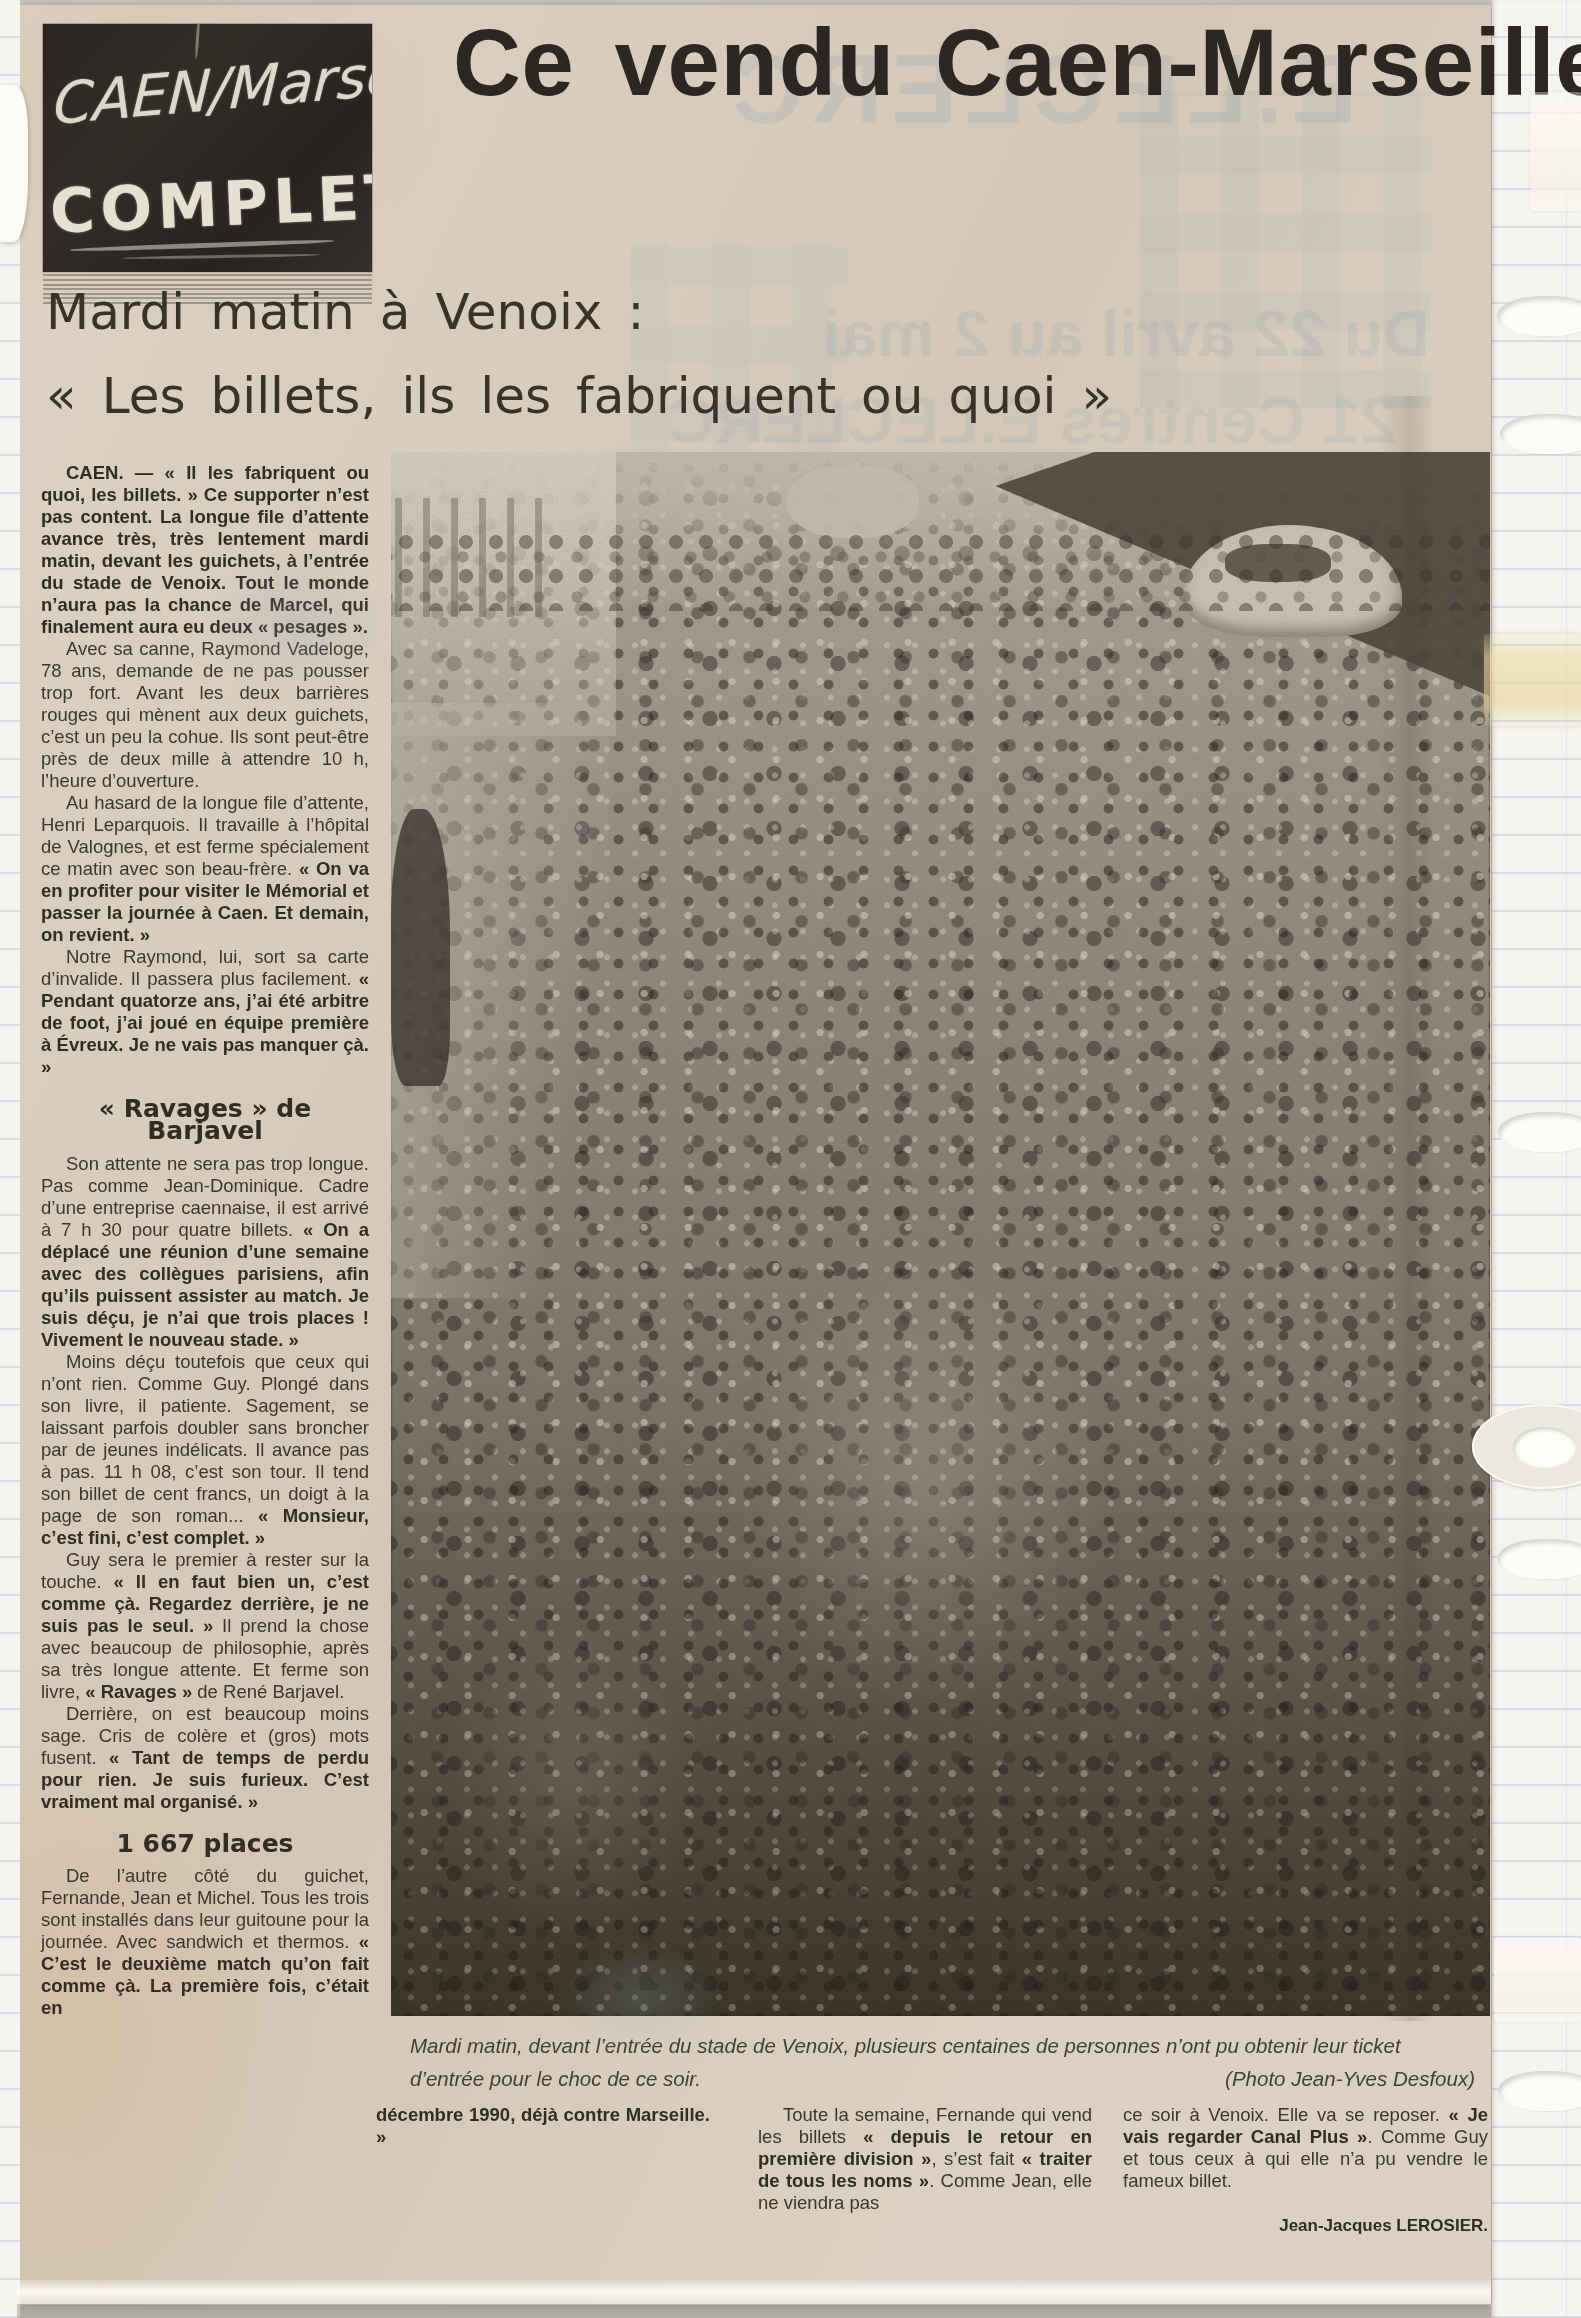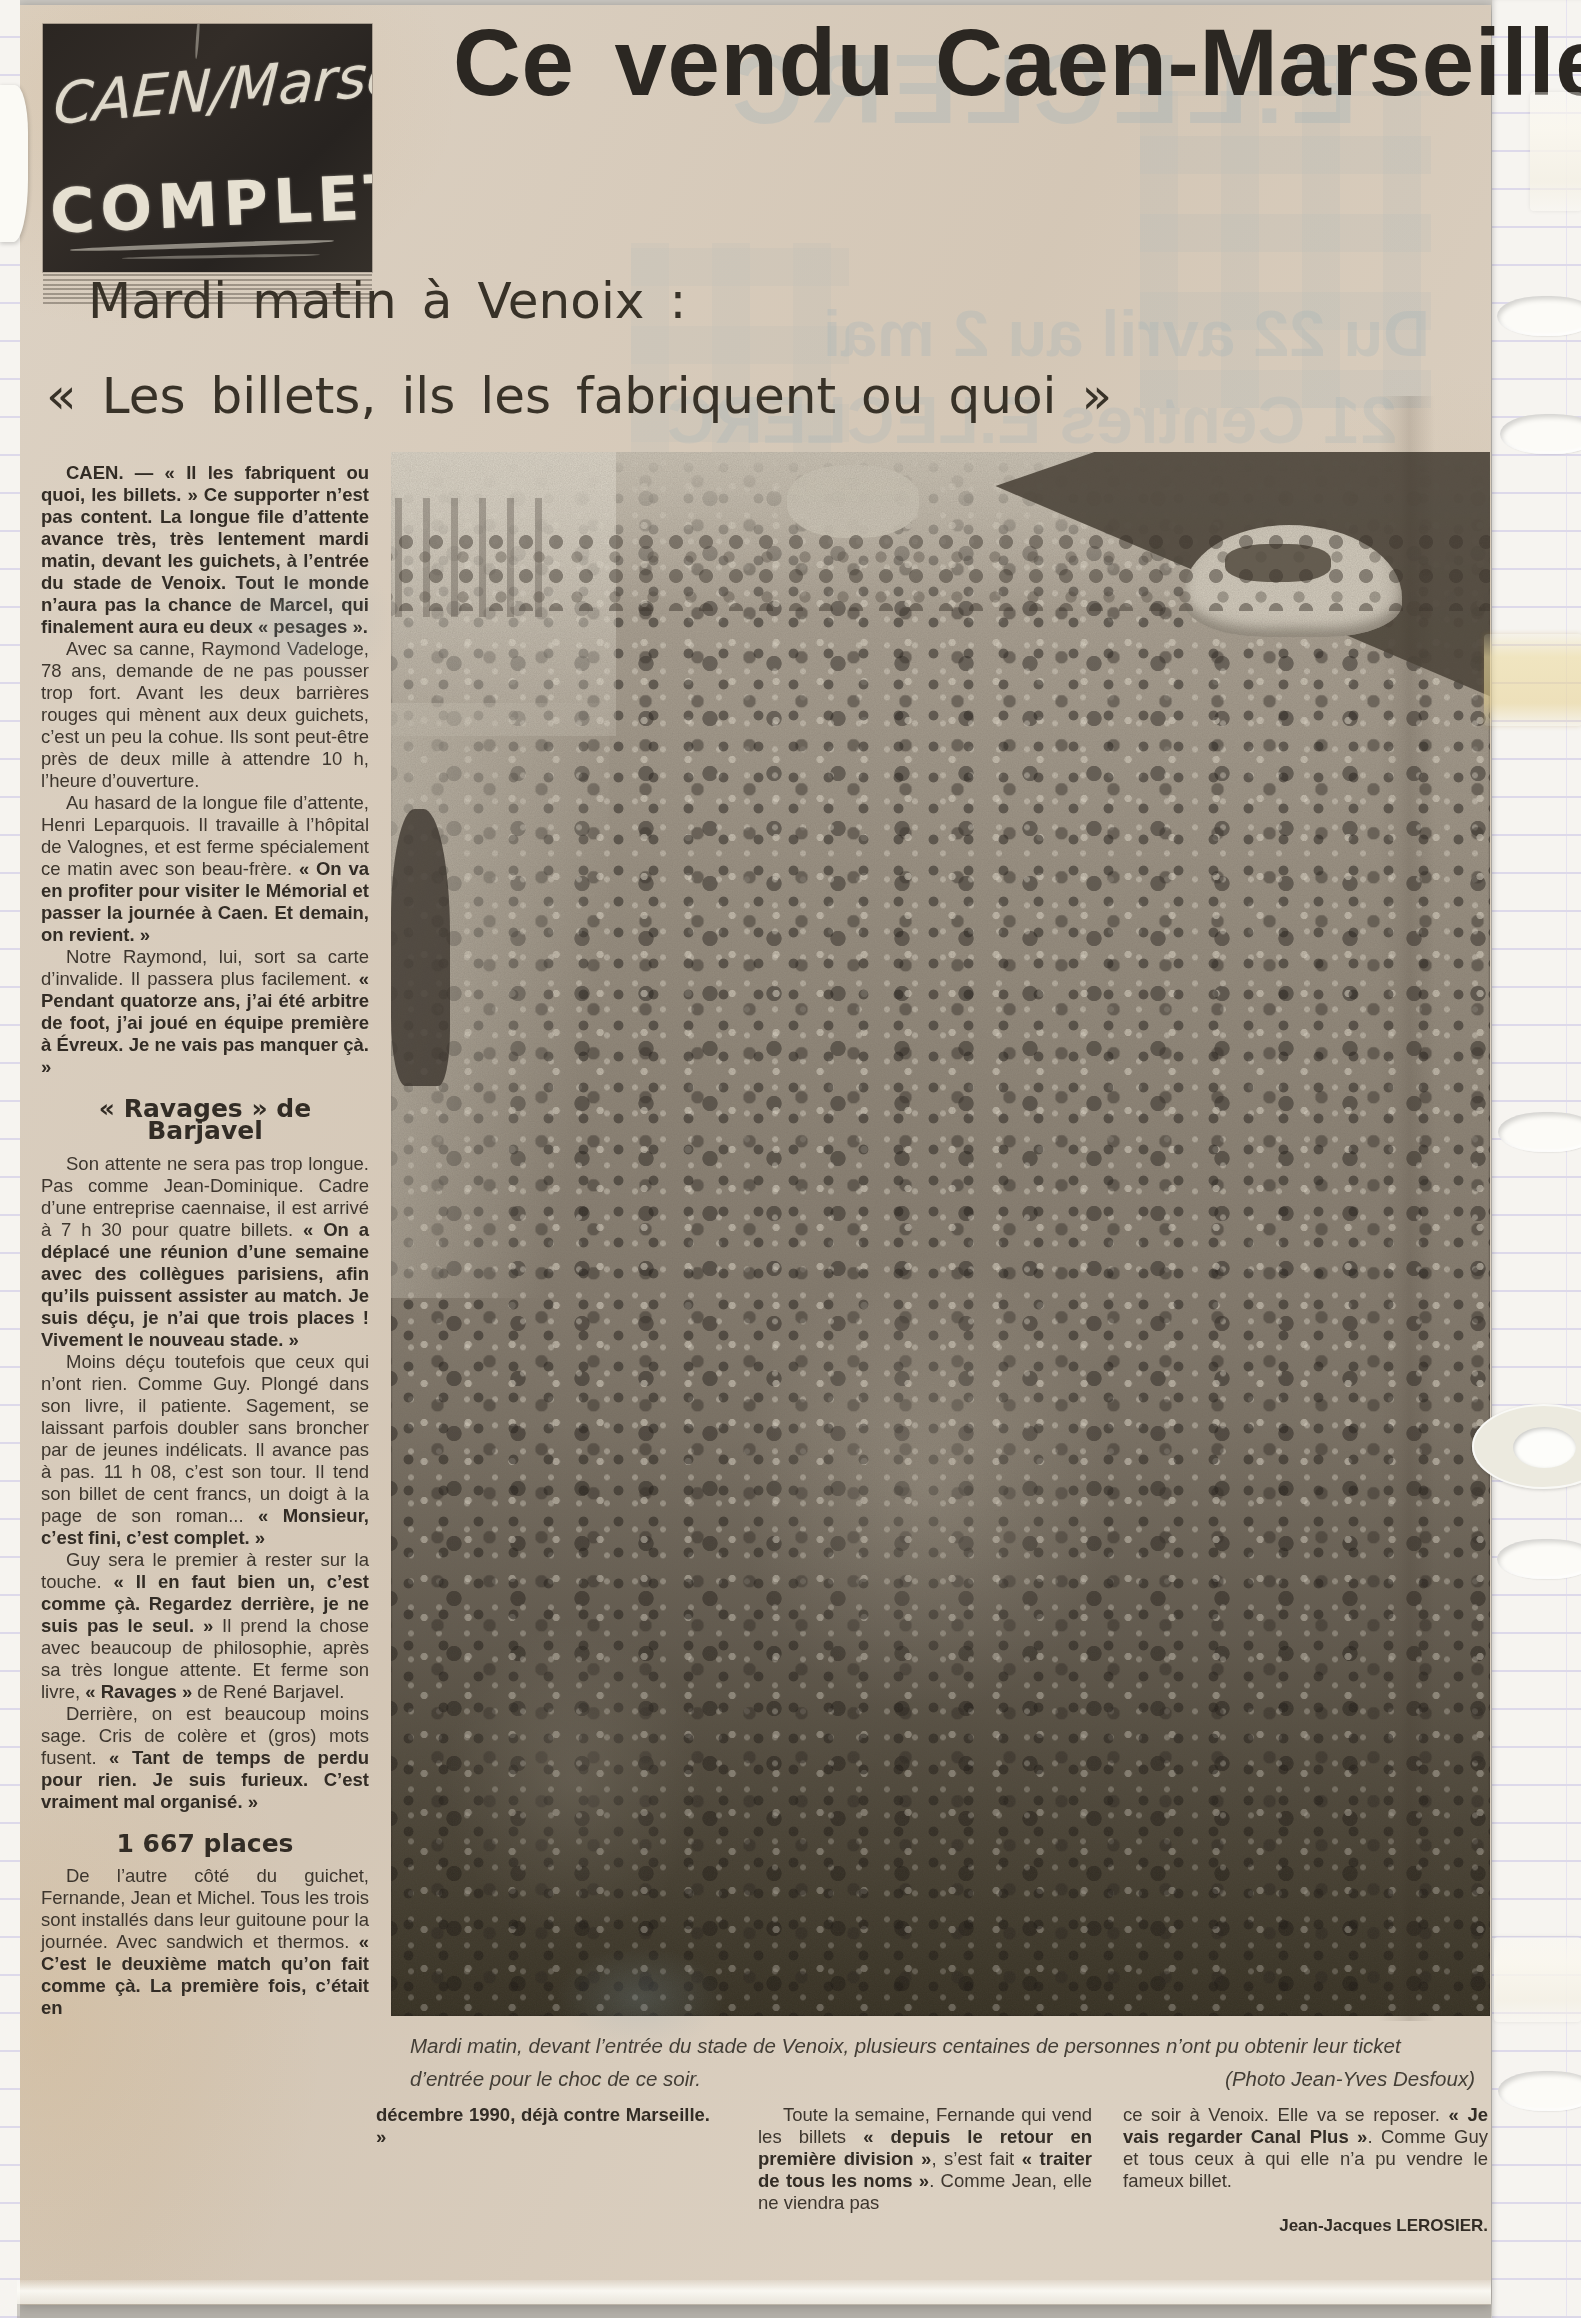--- a/index.html
+++ b/index.html
@@ -60,21 +60,21 @@
   .chalk-line{position:absolute;background:rgba(226,220,207,.55);border-radius:50%;}
   .board-halftone{position:absolute;left:44px;top:272px;width:329px;height:32px;z-index:3;opacity:.85;
     background:repeating-linear-gradient(0deg, rgba(62,55,46,.45) 0 2px, rgba(214,203,188,.5) 2px 4.6px);}
 
   
   .headline{position:absolute;left:453px;z-index:3;font-family:"Liberation Sans",sans-serif;
     font-weight:bold;font-size:94px;letter-spacing:0.7px;word-spacing:13.2px;color:#2b2722;white-space:nowrap;}
   .hl1{top:9.2px;} .hl2{top:120px;}
   .subhead{position:absolute;left:46px;z-index:3;font-family:"DejaVu Sans",sans-serif;
     font-size:50px;color:#383228;word-spacing:9.2px;white-space:nowrap;}
-  .sh1{top:272px;margin-left:42px;} .sh2{top:367px;}
+  .sh1{top:283px;} .sh2{top:367px;}
 
   
   .col{position:absolute;z-index:3;font-size:18.5px;line-height:22px;text-align:justify;
        color:#3d362e;}
   .col1{left:41px;top:462px;width:328px;}
   .col2{left:376px;top:2104px;width:334px;}
   .col3{left:758px;top:2104px;width:334px;}
   .col4{left:1123px;top:2104px;width:365px;}
   .para{margin:0;text-indent:25px;}
   .para.noindent{text-indent:0;}

